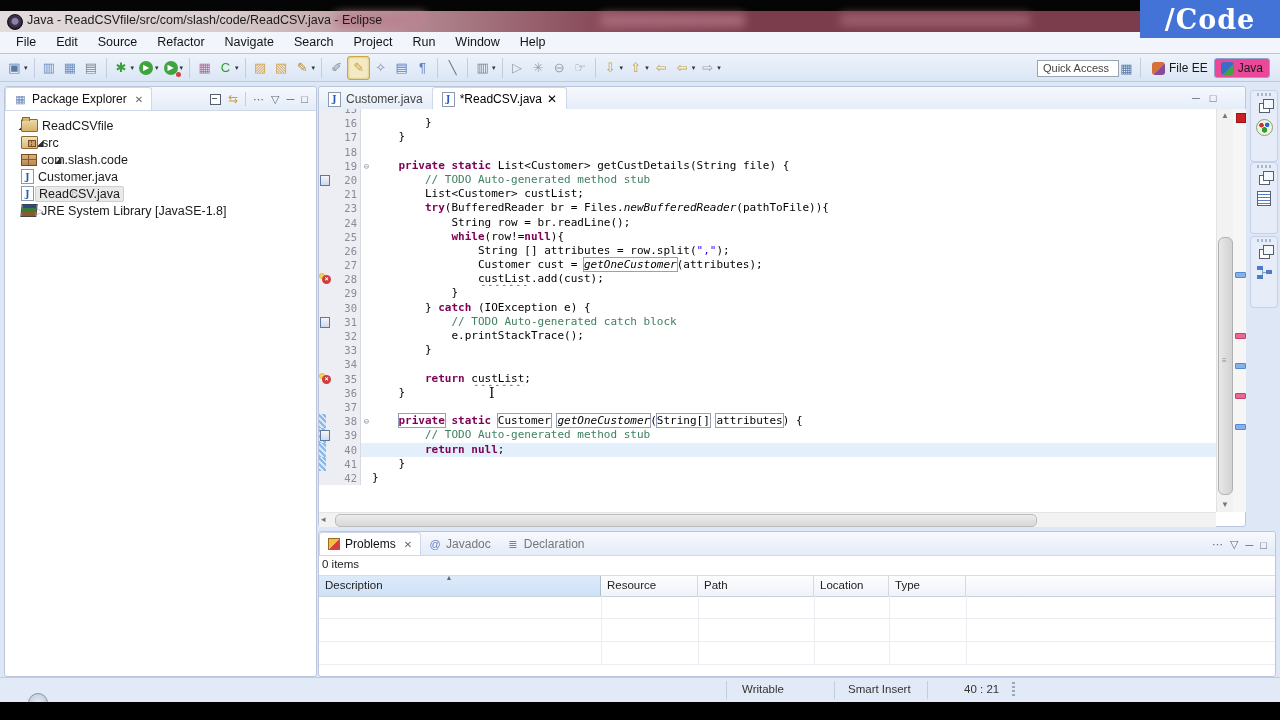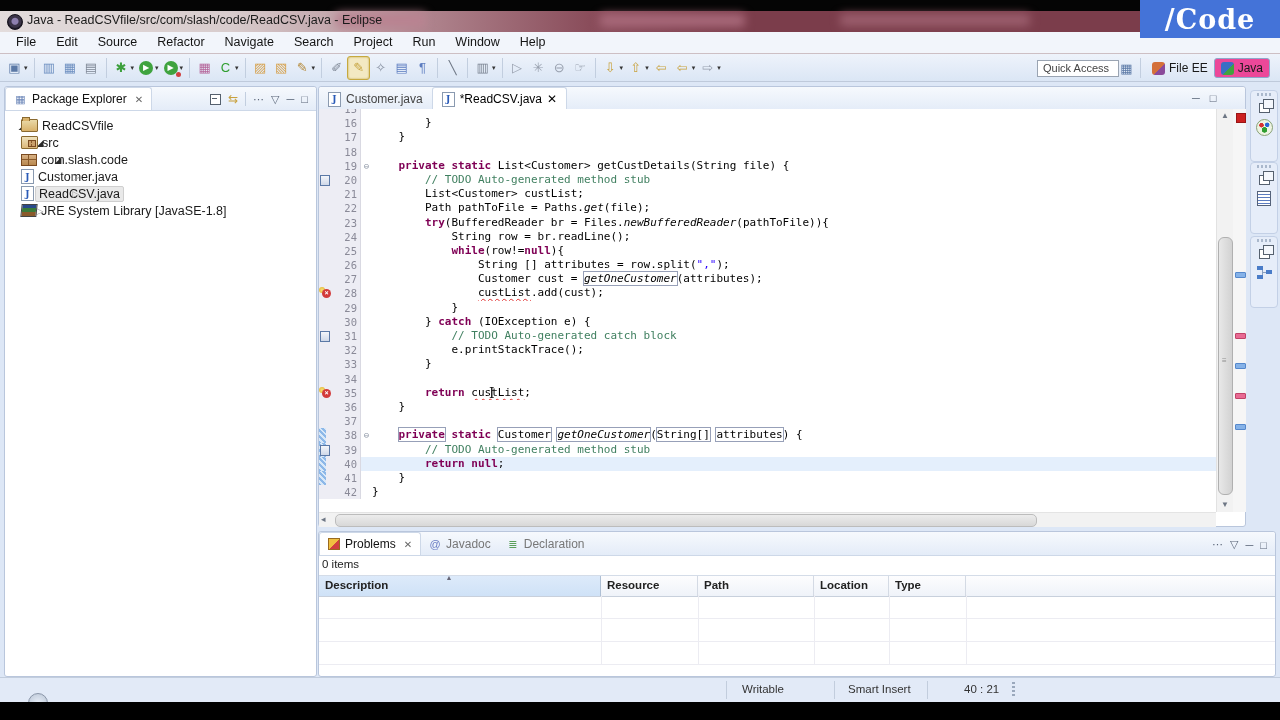--- a/index.html
+++ b/index.html
@@ -153,21 +153,21 @@
       linear-gradient(#8aa0c0,#8aa0c0) 5px 3px/1px 10px no-repeat,
       linear-gradient(#8aa0c0,#8aa0c0) 5px 7px/4px 1px no-repeat;}
 
   
   #problems-panel{left:318px;top:531px;width:958px;height:146px;}
   .ptab-ico{width:12px;height:12px;display:inline-flex;align-items:center;justify-content:center;font-size:11px;}
   .ico-problems{background:linear-gradient(135deg,#f0c040 50%,#d04040 50%);border:1px solid #9a6a20;width:10px;height:10px;}
   #items-count{left:322px;top:558px;font-size:11.5px;color:#222;}
   #ptable-head{left:319px;top:575px;width:956px;height:20px;display:flex;border-top:1px solid #d4dce8;border-bottom:1px solid #c8d0dc;}
   .pth{box-sizing:border-box;border-right:1px solid #d4dae4;font-size:11.5px;color:#222;
-       padding:3px 16px 0 6px;background:linear-gradient(#fdfdfe,#eff3f9);position:relative;font-weight:bold;}
+       padding:3px 16px 0 6px;background:linear-gradient(#fdfdfe,#eff3f9);position:relative;}
   .pth.sorted{background:linear-gradient(#ddeafa,#cfe2f7);border-right:1px solid #aebfd4;}
   .sort-arrow{position:absolute;top:-2px;left:45%;font-size:7px;color:#667;}
   .prow-line{position:absolute;left:319px;width:956px;height:1px;background:#ececf2;}
   .pcol-line{position:absolute;top:595px;width:1px;height:69px;background:#ececf2;}
 
   
   #statusbar{left:0;top:677px;width:1280px;height:25px;background:#e2eaf7;border-top:1px solid #c2cddd;}
   .st-sep{position:absolute;top:3px;width:1px;height:18px;background:#c2cddd;}
   .st-text{position:absolute;top:5px;font-size:11.5px;color:#333;}
   #st-handle{position:absolute;left:1012px;top:4px;width:3px;height:16px;
@@ -398,21 +398,20 @@
   </div>
   <div class="abs" id="code-viewport">
     <div id="code-lines">
         <div class="cl"><span class="cm"></span><span class="ln">15</span><span class="fold"></span><span class="ct"></span></div>
         <div class="cl"><span class="cm"></span><span class="ln">16</span><span class="fold"></span><span class="ct"><span class="sd">        }</span></span></div>
         <div class="cl"><span class="cm"></span><span class="ln">17</span><span class="fold"></span><span class="ct"><span class="sd">    }</span></span></div>
         <div class="cl"><span class="cm"></span><span class="ln">18</span><span class="fold"></span><span class="ct"></span></div>
         <div class="cl"><span class="cm"></span><span class="ln">19</span><span class="fold">⊖</span><span class="ct"><span class="sd">    </span><span class="sk">private</span><span class="sd"> </span><span class="sk">static</span><span class="sd"> List&lt;Customer&gt; getCustDetails(String file) {</span></span></div>
         <div class="cl"><span class="cm"><span class="mk-task"></span></span><span class="ln">20</span><span class="fold"></span><span class="ct"><span class="sd">        </span><span class="sc">// TODO Auto-generated method stub</span></span></div>
         <div class="cl"><span class="cm"></span><span class="ln">21</span><span class="fold"></span><span class="ct"><span class="sd">        List&lt;Customer&gt; custList;</span></span></div>
-        <div class="cl"><span class="cm"></span><span class="ln">22</span><span class="fold"></span><span class="ct"><span class="sd">        Path pathToFile = Paths.</span><span class="si">get</span><span class="sd">(file);</span></span></div>
         <div class="cl"><span class="cm"></span><span class="ln">23</span><span class="fold"></span><span class="ct"><span class="sd">        </span><span class="sk">try</span><span class="sd">(BufferedReader br = Files.</span><span class="si">newBufferedReader</span><span class="sd">(pathToFile)){</span></span></div>
         <div class="cl"><span class="cm"></span><span class="ln">24</span><span class="fold"></span><span class="ct"><span class="sd">            String row = br.readLine();</span></span></div>
         <div class="cl"><span class="cm"></span><span class="ln">25</span><span class="fold"></span><span class="ct"><span class="sd">            </span><span class="sk">while</span><span class="sd">(row!=</span><span class="sk">null</span><span class="sd">){</span></span></div>
         <div class="cl"><span class="cm"></span><span class="ln">26</span><span class="fold"></span><span class="ct"><span class="sd">                String [] attributes = row.split(</span><span class="ss">","</span><span class="sd">);</span></span></div>
         <div class="cl"><span class="cm"></span><span class="ln">27</span><span class="fold"></span><span class="ct"><span class="sd">                Customer cust = </span><span class="sbi">getOneCustomer</span><span class="sd">(attributes);</span></span></div>
         <div class="cl"><span class="cm"><span class="mk-bulb"></span><span class="mk-err">×</span></span><span class="ln">28</span><span class="fold"></span><span class="ct"><span class="sd">                </span><span class="se">custList</span><span class="sd">.add(cust);</span></span></div>
         <div class="cl"><span class="cm"></span><span class="ln">29</span><span class="fold"></span><span class="ct"><span class="sd">            }</span></span></div>
         <div class="cl"><span class="cm"></span><span class="ln">30</span><span class="fold"></span><span class="ct"><span class="sd">        } </span><span class="sk">catch</span><span class="sd"> (IOException e) {</span></span></div>
         <div class="cl"><span class="cm"><span class="mk-task"></span></span><span class="ln">31</span><span class="fold"></span><span class="ct"><span class="sd">            </span><span class="sc">// TODO Auto-generated catch block</span></span></div>
         <div class="cl"><span class="cm"></span><span class="ln">32</span><span class="fold"></span><span class="ct"><span class="sd">            e.printStackTrace();</span></span></div>

